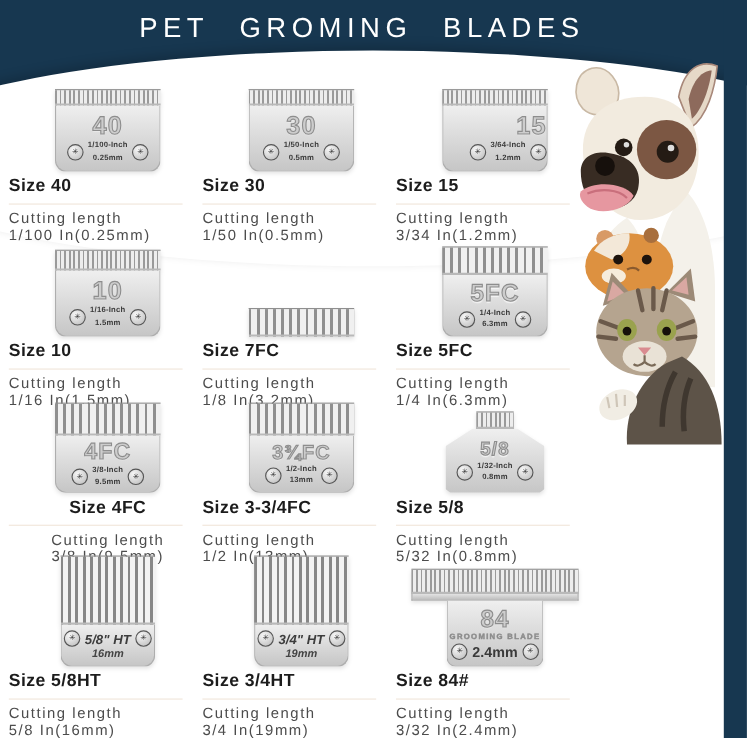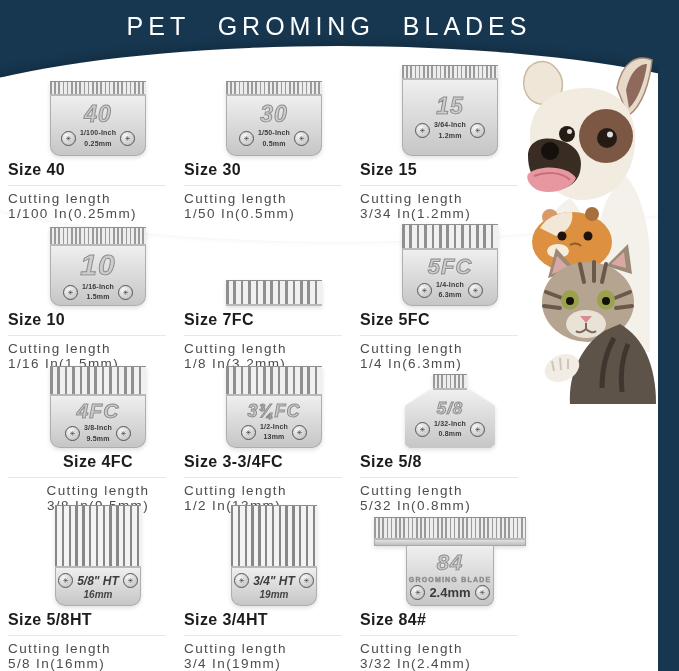--- a/index.html
+++ b/index.html
@@ -33,21 +33,21 @@
     box-sizing:border-box;
   }
   .bladebody.square{border-radius:0 0 8px 8px;}
   .narrowbody{
     background:linear-gradient(180deg,#efefef 0%,#dcdcdc 45%,#c6c6c6 100%);
     clip-path:polygon(27% 0,73% 0,100% 27%,100% 94%,95% 100%,5% 100%,0 94%,0 27%);
     display:flex;flex-direction:column;align-items:center;justify-content:center;box-sizing:border-box;
   }
   .engrave{
     font-weight:700;color:#cdcdcd;-webkit-text-stroke:1px #8d8d8d;
-    text-shadow:0 1px 1px rgba(255,255,255,.65);line-height:1;letter-spacing:1px;font-style:italic;
+    text-shadow:0 1px 1px rgba(255,255,255,.65);line-height:1;letter-spacing:1px;
   }
   .spec-row{display:flex;align-items:center;gap:4px;margin-top:3px;}
   .spec-stack{display:flex;flex-direction:column;align-items:center;gap:2px;}
   .spec{font-size:7px;font-weight:700;color:#3a3a3a;letter-spacing:.2px;line-height:1.2;white-space:nowrap;}
   .screw{
     width:13px;height:13px;border:1.5px solid #555;border-radius:50%;flex:0 0 auto;
     background:radial-gradient(circle at 35% 30%,#f7f7f7,#b9b9b9);
     display:flex;align-items:center;justify-content:center;
     font-size:7px;color:#3a3a3a;line-height:1;
   }
@@ -117,21 +117,21 @@
     <div class="size-label">Size 30</div>
     <div class="divider"></div>
     <div class="cut-label">Cutting length</div>
     <div class="cut-value">1/50 In(0.5mm)</div>
   </div>
 
   <div class="cell" style="left:360px;top:82px;">
     <div class="blade-wrap" style="height:74px;">
       <div class="blade">
         <div class="teeth" style="width:96px;height:14px;"></div>
-        <div class="bladebody" style="width:96px;height:76px;">
+        <div class="bladebody" style="width:96px;height:60px;align-items:flex-end;">
           <div class="engrave" style="font-size:23px;">15</div>
           <div class="spec-row">
             <span class="screw">✳</span>
             <span class="spec-stack">
               <span class="spec">3/64-Inch</span>
               <span class="spec">1.2mm</span>
             </span>
             <span class="screw">✳</span>
           </div>
         </div>
@@ -141,21 +141,21 @@
     <div class="divider"></div>
     <div class="cut-label">Cutting length</div>
     <div class="cut-value">3/34 In(1.2mm)</div>
   </div>
 
   <div class="cell" style="left:8px;top:224px;">
     <div class="blade-wrap" style="height:82px;">
       <div class="blade">
         <div class="teeth" style="width:96px;height:18px;"></div>
         <div class="bladebody" style="width:96px;height:60px;">
-          <div class="engrave" style="font-size:30px;">10</div>
+          <div class="engrave" style="font-size:23px;">10</div>
           <div class="spec-row">
             <span class="screw">✳</span>
             <span class="spec-stack">
               <span class="spec">1/16-Inch</span>
               <span class="spec">1.5mm</span>
             </span>
             <span class="screw">✳</span>
           </div>
         </div>
       </div>

